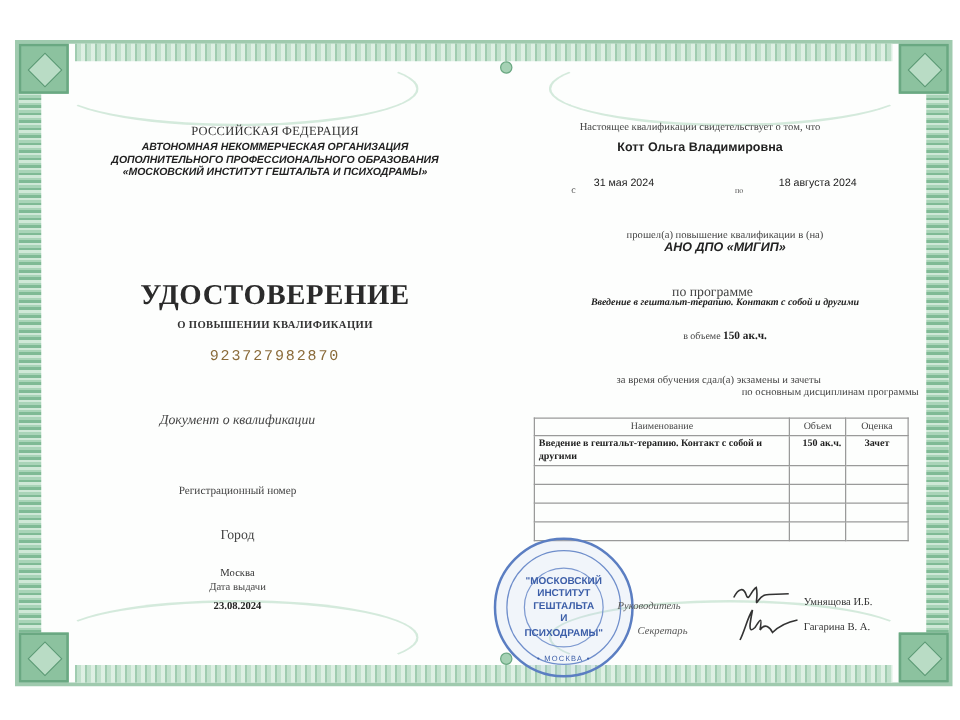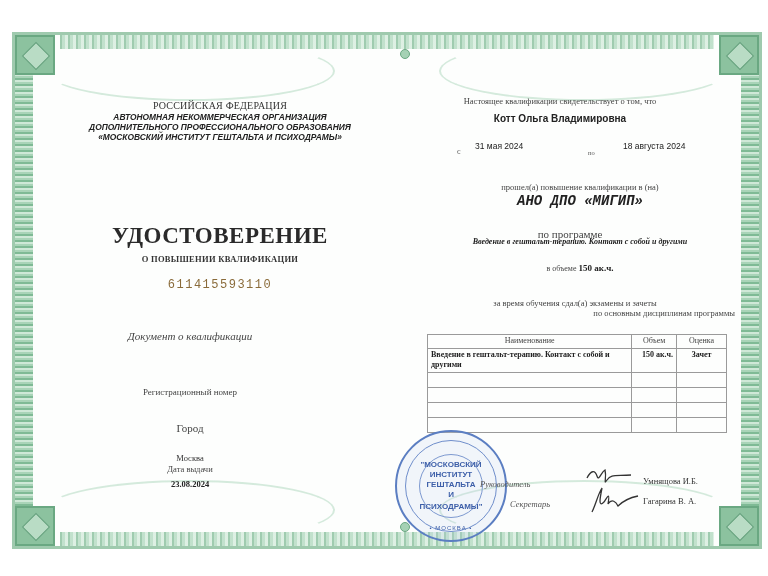--- a/index.html
+++ b/index.html
@@ -53,21 +53,21 @@
   .date-label { top: 404px; left: 0; width: 260px; font-size: 8.5px; color: #444; }
   .date-value { top: 419px; left: 0; width: 260px; font-size: 8.5px; font-weight: bold; color: #222; }
 
   .intro { top: 36px; left: 0; width: 310px; font-size: 8.5px; color: #444; }
   .name { top: 53px; left: 0; width: 310px; font-family: "Liberation Sans", sans-serif; font-weight: bold; font-size: 10px; color: #222; }
   .from-pre { position: absolute; left: 52px; top: 87px; font-size: 8px; color: #555; }
   .from-date { position: absolute; left: 70px; top: 81px; font-family: "Liberation Sans", sans-serif; font-size: 8.5px; color: #222; }
   .to-pre { position: absolute; left: 183px; top: 89px; font-size: 6.5px; color: #555; }
   .to-date { position: absolute; left: 218px; top: 81px; font-family: "Liberation Sans", sans-serif; font-size: 8.5px; color: #222; }
   .passed { top: 122px; left: 20px; width: 310px; font-size: 8.5px; color: #444; }
-  .org-short { top: 133px; left: 20px; width: 310px; font-family: Liberation Mono, monospace; font-weight: bold; font-style: italic; font-size: 14px; color: #222; }
+  .org-short { top: 133px; left: 20px; width: 310px; font-family: Liberation Sans, sans-serif; font-weight: bold; font-style: italic; font-size: 10px; color: #222; }
   .prog-label { top: 168px; left: 10px; width: 310px; font-size: 11px; color: #444; }
   .prog-value { top: 177px; left: 20px; width: 310px; font-style: italic; font-weight: bold; font-size: 8px; color: #222; }
   .volume { top: 203px; left: 20px; width: 310px; font-size: 8px; color: #444; }
   .volume b { font-size: 9px; color: #222; font-style: normal; }
   .exams1 { top: 238px; left: 10px; width: 320px; font-size: 8.5px; color: #444; }
   .exams2 { top: 248px; left: 10px; width: 320px; font-size: 8.5px; color: #444; text-align: right; }
 
   table.disc { position: absolute; left: 22px; top: 274px; width: 300px; border-collapse: collapse; font-size: 8px; }
   table.disc td, table.disc th { border: 1px solid #9a9a9a; padding: 1px 3px; vertical-align: top; }
   table.disc th { font-weight: normal; color: #444; height: 14px; font-size: 8px; }
@@ -82,21 +82,21 @@
     border: 2px solid #5b7ec2; background: rgba(190,205,240,.18); }
   .stamp .ring { position: absolute; inset: 8px; border-radius: 50%; border: 1px solid #6f8ecb; }
   .stamp .inner { position: absolute; inset: 22px; border-radius: 50%; border: 1px solid #7d99d0; }
   .stamp .txt { position: absolute; left: 0; width: 100%; text-align: center; font-family: "Liberation Sans", sans-serif;
     font-weight: bold; color: #3c5ea8; font-size: 8px; line-height: 9px; }
   .stamp .t1 { top: 28px; } .stamp .t2 { top: 38px; } .stamp .t3 { top: 48px; } .stamp .t4 { top: 58px; } .stamp .t5 { top: 70px; }
   .stamp .city { position: absolute; bottom: 9px; left: 0; width: 100%; text-align: center; font-family: "Liberation Sans", sans-serif;
     font-size: 6px; color: #3c5ea8; letter-spacing: 1px; }
 
   .role { position: absolute; font-style: italic; font-size: 8.5px; color: #555; }
-  .role.director { left: 480px; top: 479px; }
+  .role.director { left: 494px; top: 479px; }
   .role.secretary { left: 510px; top: 499px; }
   .signer { position: absolute; font-size: 8.5px; color: #333; }
   .signer.director { left: 643px; top: 476px; text-align: center; }
   .signer.secretary { left: 643px; top: 496px; }
   .signature { position: absolute; }
   .signature.director { left: 585px; top: 466px; }
   .signature.secretary { left: 588px; top: 484px; }
 </style>
 </head>
 <body>
@@ -121,21 +121,21 @@
 </div>
 
 <div class="left-col">
   <div class="abs hdr-fed">РОССИЙСКАЯ ФЕДЕРАЦИЯ</div>
   <div class="abs hdr-org l1">АВТОНОМНАЯ НЕКОММЕРЧЕСКАЯ ОРГАНИЗАЦИЯ</div>
   <div class="abs hdr-org l2">ДОПОЛНИТЕЛЬНОГО ПРОФЕССИОНАЛЬНОГО ОБРАЗОВАНИЯ</div>
   <div class="abs hdr-org l3">«МОСКОВСКИЙ ИНСТИТУТ ГЕШТАЛЬТА И ПСИХОДРАМЫ»</div>
 
   <div class="abs title">УДОСТОВЕРЕНИЕ</div>
   <div class="abs subtitle">О ПОВЫШЕНИИ КВАЛИФИКАЦИИ</div>
-  <div class="abs serial">611415593110</div>
+  <div class="abs serial">923727982870</div>
 
   <div class="abs doc-type">Документ о квалификации</div>
 
   <div class="abs reg-label">Регистрационный номер</div>
 
   <div class="abs city-label">Город</div>
   <div class="abs city-value">Москва</div>
 
   <div class="abs date-label">Дата выдачи</div>
   <div class="abs date-value">23.08.2024</div>

